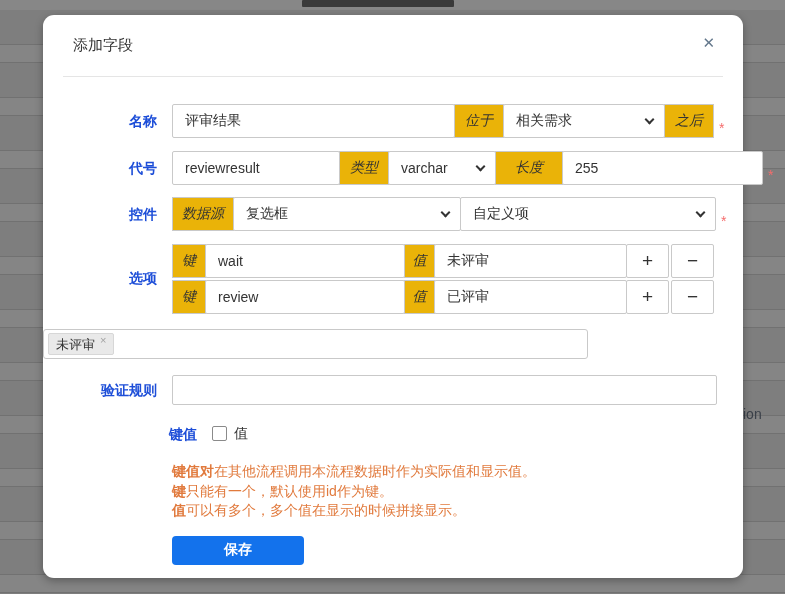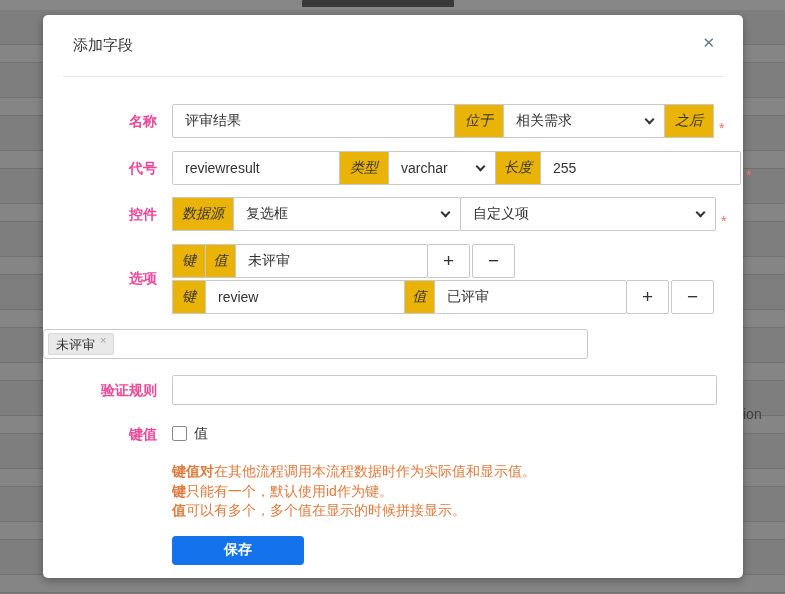--- a/index.html
+++ b/index.html
@@ -15,33 +15,33 @@
       #efefef 0 34px, #d6d6d6 34px 35px,
       #fbfbfb 35px 52px, #d6d6d6 52px 53px); }
   .clipped-title { position:absolute; top:0; left:302px; width:152px; height:7px;
     background:#4a4a4a; opacity:.8; border-radius:1px; }
   .bg-partial-word { position:absolute; top:406px; left:736px; color:#6f7a8a; font-size:14px; }
 
   .overlay { position:absolute; inset:0; background:rgba(0,0,0,0.47); }
 
   
   .modal { position:absolute; left:43px; top:15px; width:700px; height:563px;
-    background:#fff; border-radius:5px; box-shadow:0 3px 9px rgba(0,0,0,.3); }
+    background:#fff; border-radius:11px; box-shadow:0 3px 9px rgba(0,0,0,.3); }
 
   .modal-header { height:62px; margin:0 20px; padding-left:10px; position:relative;
     display:flex; align-items:center; border-bottom:1px solid #e5e5e5; }
   .modal-title { font-size:15px; color:#333; }
   .modal-close { position:absolute; right:8px; top:20px; font-size:15px; font-weight:bold;
     color:#64788c; cursor:pointer; line-height:1; }
 
   .modal-body { padding:27px 22px 0 0; }
 
   .frow { display:flex; margin-bottom:13px; }
   .flabel { width:114px; margin-right:15px; text-align:right; font-weight:bold;
-    line-height:34px; color:#ec4899; flex:none; }
+    line-height:34px; color:#1d4ed8; flex:none; }
   .flabel.short { line-height:20px; }
 
   .ctl { height:34px; border:1px solid #c9c9c9; background:#fff; font-size:14px;
     color:#333; flex:none; }
   .ctl + .ctl { margin-left:-1px; }
   input.ctl { padding:10px 12px; outline:none; font-family:inherit; border-radius:2px; }
   .addon { background:#eab308; display:flex; align-items:center; justify-content:center;
     color:#333;font-style:italic; }
   .sel { display:flex; align-items:center; justify-content:space-between;
     padding:0 11px 0 12px; border-radius:2px; cursor:pointer; background:#fff; }
@@ -64,21 +64,21 @@
   .tagbox { width:545px; height:30px; border:1px solid #c9c9c9; border-radius:3px;
     padding:3px 4px; display:flex; align-items:center; }
   .tag { background:#e9e9e9; border:1px solid #d7d7d7; border-radius:2px; height:22px;
     padding:0 7px; font-size:13px; color:#333; display:flex; align-items:flex-start; }
   .tag-label { line-height:21px; }
   .tag-x { font-size:11px; color:#a3a3a3; margin-left:5px; line-height:13px; cursor:pointer; }
 
   .vinput { width:545px; height:30px; }
 
   
-  .kvrow { display:flex; margin:18px 0 0 0; height:17px; align-items:center; }
+  .kvrow { display:flex; margin:18px 0 0 0; height:17px; align-items:center;padding-left:40px; }
   .checkbox { width:15px; height:15px; border:1px solid #8a8a8a; border-radius:2px;
     background:#fff; flex:none; cursor:pointer; }
   .kvtext { margin-left:7px; }
 
   
   .help { margin:20px 0 0 129px; color:#e17a3d; font-size:14px; line-height:19.5px; }
   .help b { font-weight:bold; }
 
   .save-btn { margin:15px 0 0 129px; width:132px; height:29px; background:#1372ec;
     color:#fff; border:none; border-radius:4px; font-size:14px; font-weight:bold;
@@ -120,21 +120,21 @@
 
       
       <div class="frow" style="margin-bottom:12px">
         <div class="flabel">代号</div>
         <input class="ctl" style="width: 168px;" value="reviewresult">
         <div class="ctl addon" style="width:50px">类型</div>
         <div class="ctl sel" style="width:108px">
           <span>varchar</span>
           <span class="chev"></span>
         </div>
-        <div class="ctl addon" style="width:46px">长度</div>
+        <div class="ctl addon" style="width:68px">长度</div>
         <input class="ctl" style="width: 201px;" value="255">
         <span class="req">*</span>
       </div>
 
       
       <div class="frow">
         <div class="flabel">控件</div>
         <div class="ctl addon" style="width:62px">数据源</div>
         <div class="ctl sel" style="width:228px">
           <span>复选框</span>
@@ -147,20 +147,21 @@
         <span class="req">*</span>
       </div>
 
       
       <div class="optwrap">
         <div class="flabel" style="line-height:normal">选项</div>
         <div class="optcol">
 
           <div class="optline first">
             <div class="ctl addon" style="width:34px">键</div>
+            <input class="ctl" style="width: 200px;" value="wait">
             <div class="ctl addon" style="width:31px">值</div>
             <input class="ctl" style="width: 193px;" value="未评审">
             <div class="opt-btn plus">+</div>
             <div class="opt-btn minus">−</div>
           </div>
 
           <div class="optline">
             <div class="ctl addon" style="width:34px">键</div>
             <input class="ctl" style="width: 200px;" value="review">
             <div class="ctl addon" style="width:31px">值</div>

